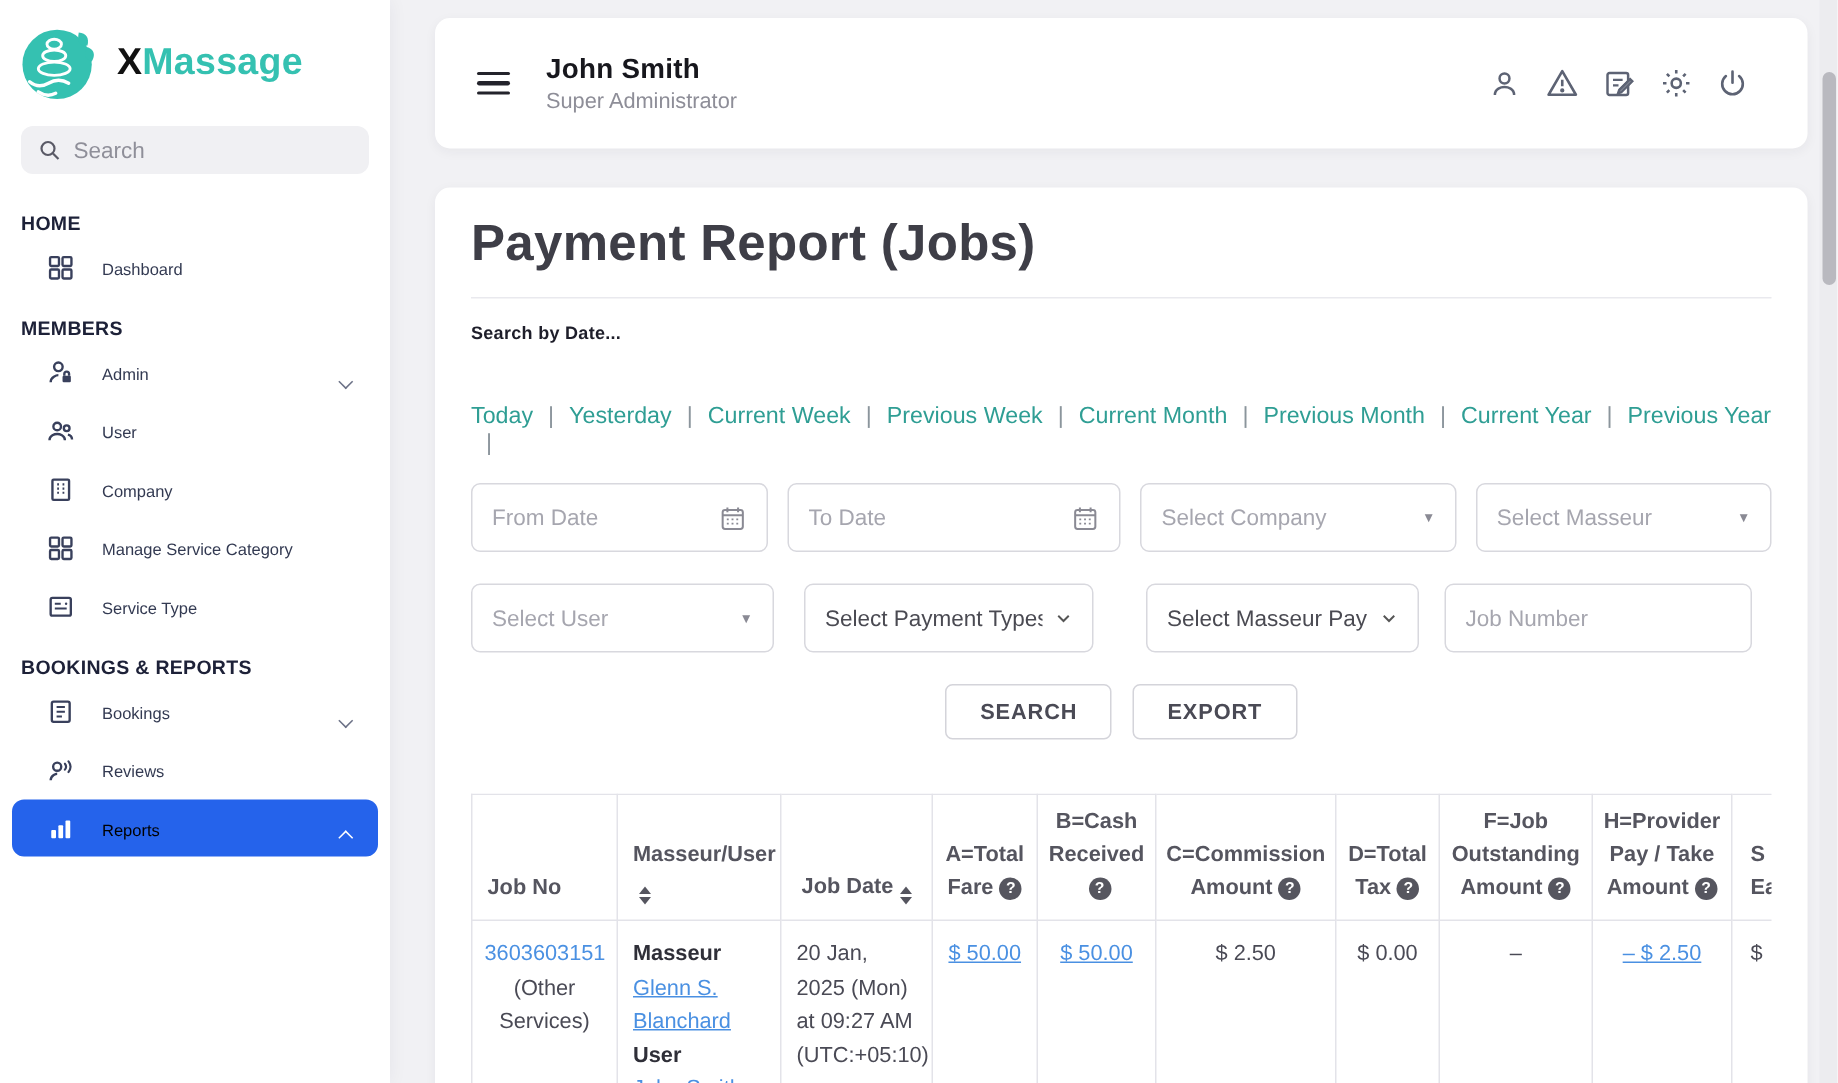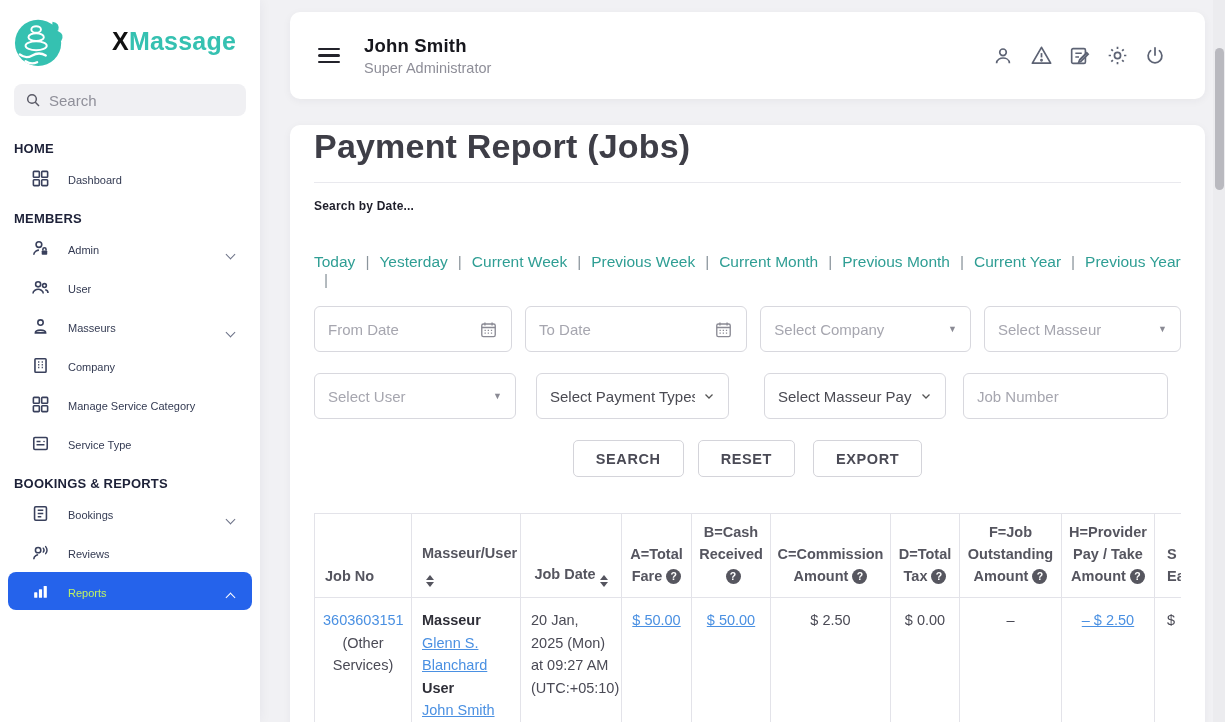--- a/index.html
+++ b/index.html
@@ -2,57 +2,57 @@
 <html><head>
 <meta charset="utf-8">
 <style>
   * { margin:0; padding:0; box-sizing:border-box; }
   html,body { width:1225px; height:722px; overflow:hidden; }
   body { font-family:"Liberation Sans", sans-serif; background:#f1f1f4; position:relative; color:#3a3a44; }
 
   
   .sidebar { position:absolute; left:0; top:0; width:260px; height:722px; background:#fff;
              box-shadow:0 0 12px rgba(30,30,60,.06); z-index:2; }
-  .logo-row { display:flex; align-items:center; gap:12px; padding:14px 24px 10px 14px;justify-content:space-between; }
+  .logo-row { display:flex; align-items:center; gap:12px; padding:14px 24px 10px 14px; }
   .logo-badge { width:52px; height:54px; flex:0 0 52px; }
   .brand { font-size:25px; font-weight:700; letter-spacing:.2px; }
   .brand .bx { color:#111; }
   .brand .bm { color:#35c1b1; }
   .search-box { margin:6px 14px 12px 14px; height:32px; background:#f0f0f3; border-radius:8px;
                 display:flex; align-items:center; gap:8px; padding:0 11px; }
   .search-box input { border:0; background:transparent; outline:none; font-size:15px; width:100%;
                       font-family:"Liberation Sans",sans-serif; color:#4a4a55; }
   .search-box input::placeholder { color:#8f8f99; }
   .section-label { padding:13px 14px 2px 14px; font-size:13px; font-weight:700; color:#1d2138; letter-spacing:.2px; }
   .nav-item { display:flex; align-items:flex-end; gap:18px; margin:1px 8px; padding:9px 14px 9px 22px;
               font-size:11px; color:#333a52; border-radius:8px; cursor:pointer; line-height:1.35; }
   .nav-item .nav-icon { width:20px; height:20px; flex:0 0 20px; display:flex; align-items:center; justify-content:center; color:#39405c; }
   .nav-item .nav-label { flex:1; }
   .chev { width:7px; height:7px; border-right:1.7px solid #6b7186; border-bottom:1.7px solid #6b7186;
           transform:rotate(45deg); margin-right:4px; margin-top:-3px; }
   .chev.up { transform:rotate(-135deg); margin-top:4px; border-color:#fff; }
-  .nav-item.active { background:#2563eb; color:#bef264; }
+  .nav-item.active { background:#2563eb; color:#000000; }
   .nav-item.active .nav-icon { color:#fff; }
 
   
   .topbar { position:absolute; left:290px; top:12px; width:915px; height:87px; background:#fff;
             border-radius:10px; box-shadow:0 2px 8px rgba(30,30,60,.05); display:flex; align-items:center;
             padding:0 38px 0 28px; z-index:1; }
   .hamburger { width:22px; display:flex; flex-direction:column; gap:4px; cursor:pointer; margin-right:24px; }
   .hamburger span { display:block; height:2.6px; background:#23232b; border-radius:2px; }
   .user-block { display:flex; flex-direction:column; gap:3px; }
   .user-name { font-size:18.5px; font-weight:700; color:#17171d; letter-spacing:.2px; }
   .user-role { font-size:14.5px; color:#8e8e98; }
   .topbar-icons { margin-left:auto; display:flex; align-items:center; gap:14px; }
   .tb-icon { width:24px; height:24px; color:#5d6374; display:flex; align-items:center; justify-content:center; cursor:pointer; }
 
   
   .content { position:absolute; left:290px; top:125px; width:915px; height:640px; background:#fff;
              border-radius:10px; box-shadow:0 2px 8px rgba(30,30,60,.05); padding:0 24px; }
-  .page-title { margin-top:2px; font-size:34px; font-weight:600; color:#3e3e47; letter-spacing:.2px; }
+  .page-title { margin-top:18px; font-size:34px; font-weight:600; color:#3e3e47; letter-spacing:.2px; }
   .title-divider { margin-top:16px; border-bottom:1px solid #e9e9ee; }
   .page-subtitle { margin-top:16px; font-size:12px; font-weight:700; color:#1e1e2a; letter-spacing:.2px; }
   .quick-links { margin-top:40px; font-size:15.5px; color:#2f9e94; display:flex; flex-wrap:wrap; align-items:center; }
   .quick-links a { color:#2f9e94; text-decoration:none; cursor:pointer; }
   .quick-links .sep { color:#8b959c; margin:0 10px; }
 
   .filter-row { display:flex; margin-top:17px; }
   .filter-row.r1 { gap:13px; }
   .filter-row.r2 { margin-top:21px;align-items:center; }
   .field { height:46px; border:1px solid #d8d8de; border-radius:6px; display:flex; align-items:center;
@@ -159,30 +159,20 @@
       <svg width="19" height="19" viewBox="0 0 24 24" fill="none" stroke="currentColor" stroke-width="2">
           <circle cx="9" cy="8" r="3.2"></circle>
           <circle cx="17" cy="9.5" r="2.4"></circle>
           <path d="M2.5 19.5 c0-4 4.5-5.2 6.5-5.2 s6.5 1.2 6.5 5.2"></path>
           <path d="M18 14.8 c2 .4 3.5 1.8 3.5 4.2"></path>
         </svg>
     </span>
     <span class="nav-label">User</span>
   </div>
 
-  <div class="nav-item">
-    <span class="nav-icon">
-      <svg width="19" height="19" viewBox="0 0 24 24" fill="none" stroke="currentColor" stroke-width="2">
-          <circle cx="12" cy="7" r="3.4"></circle>
-          <path d="M5.5 20 c0-4.6 13-4.6 13 0z"></path>
-        </svg>
-    </span>
-    <span class="nav-label">Masseurs</span>
-    <span class="chev"></span>
-  </div>
 
   <div class="nav-item">
     <span class="nav-icon">
       <svg width="19" height="19" viewBox="0 0 24 24" fill="none" stroke="currentColor" stroke-width="2">
           <rect x="5" y="3.5" width="14" height="17" rx="1"></rect>
           <path d="M9 7.5h1.5M13.5 7.5H15M9 11h1.5M13.5 11H15M9 14.5h1.5M13.5 14.5H15" stroke-width="1.8"></path>
         </svg>
     </span>
     <span class="nav-label">Company</span>
   </div>
@@ -371,21 +361,20 @@
           </svg>
       </span>
     </div>
     <div class="field" style="width:205px;">
       <input type="text" placeholder="Job Number" style="">
     </div>
   </div>
 
   <div class="btn-row">
     <button class="btn">SEARCH</button>
-    <button class="btn">RESET</button>
     <button class="btn">EXPORT</button>
   </div>
 
   <div class="table-wrap">
     <table>
       <colgroup>
         <col style="width:97px">
           <col style="width:109px">
           <col style="width:101px">
           <col style="width:70px">

